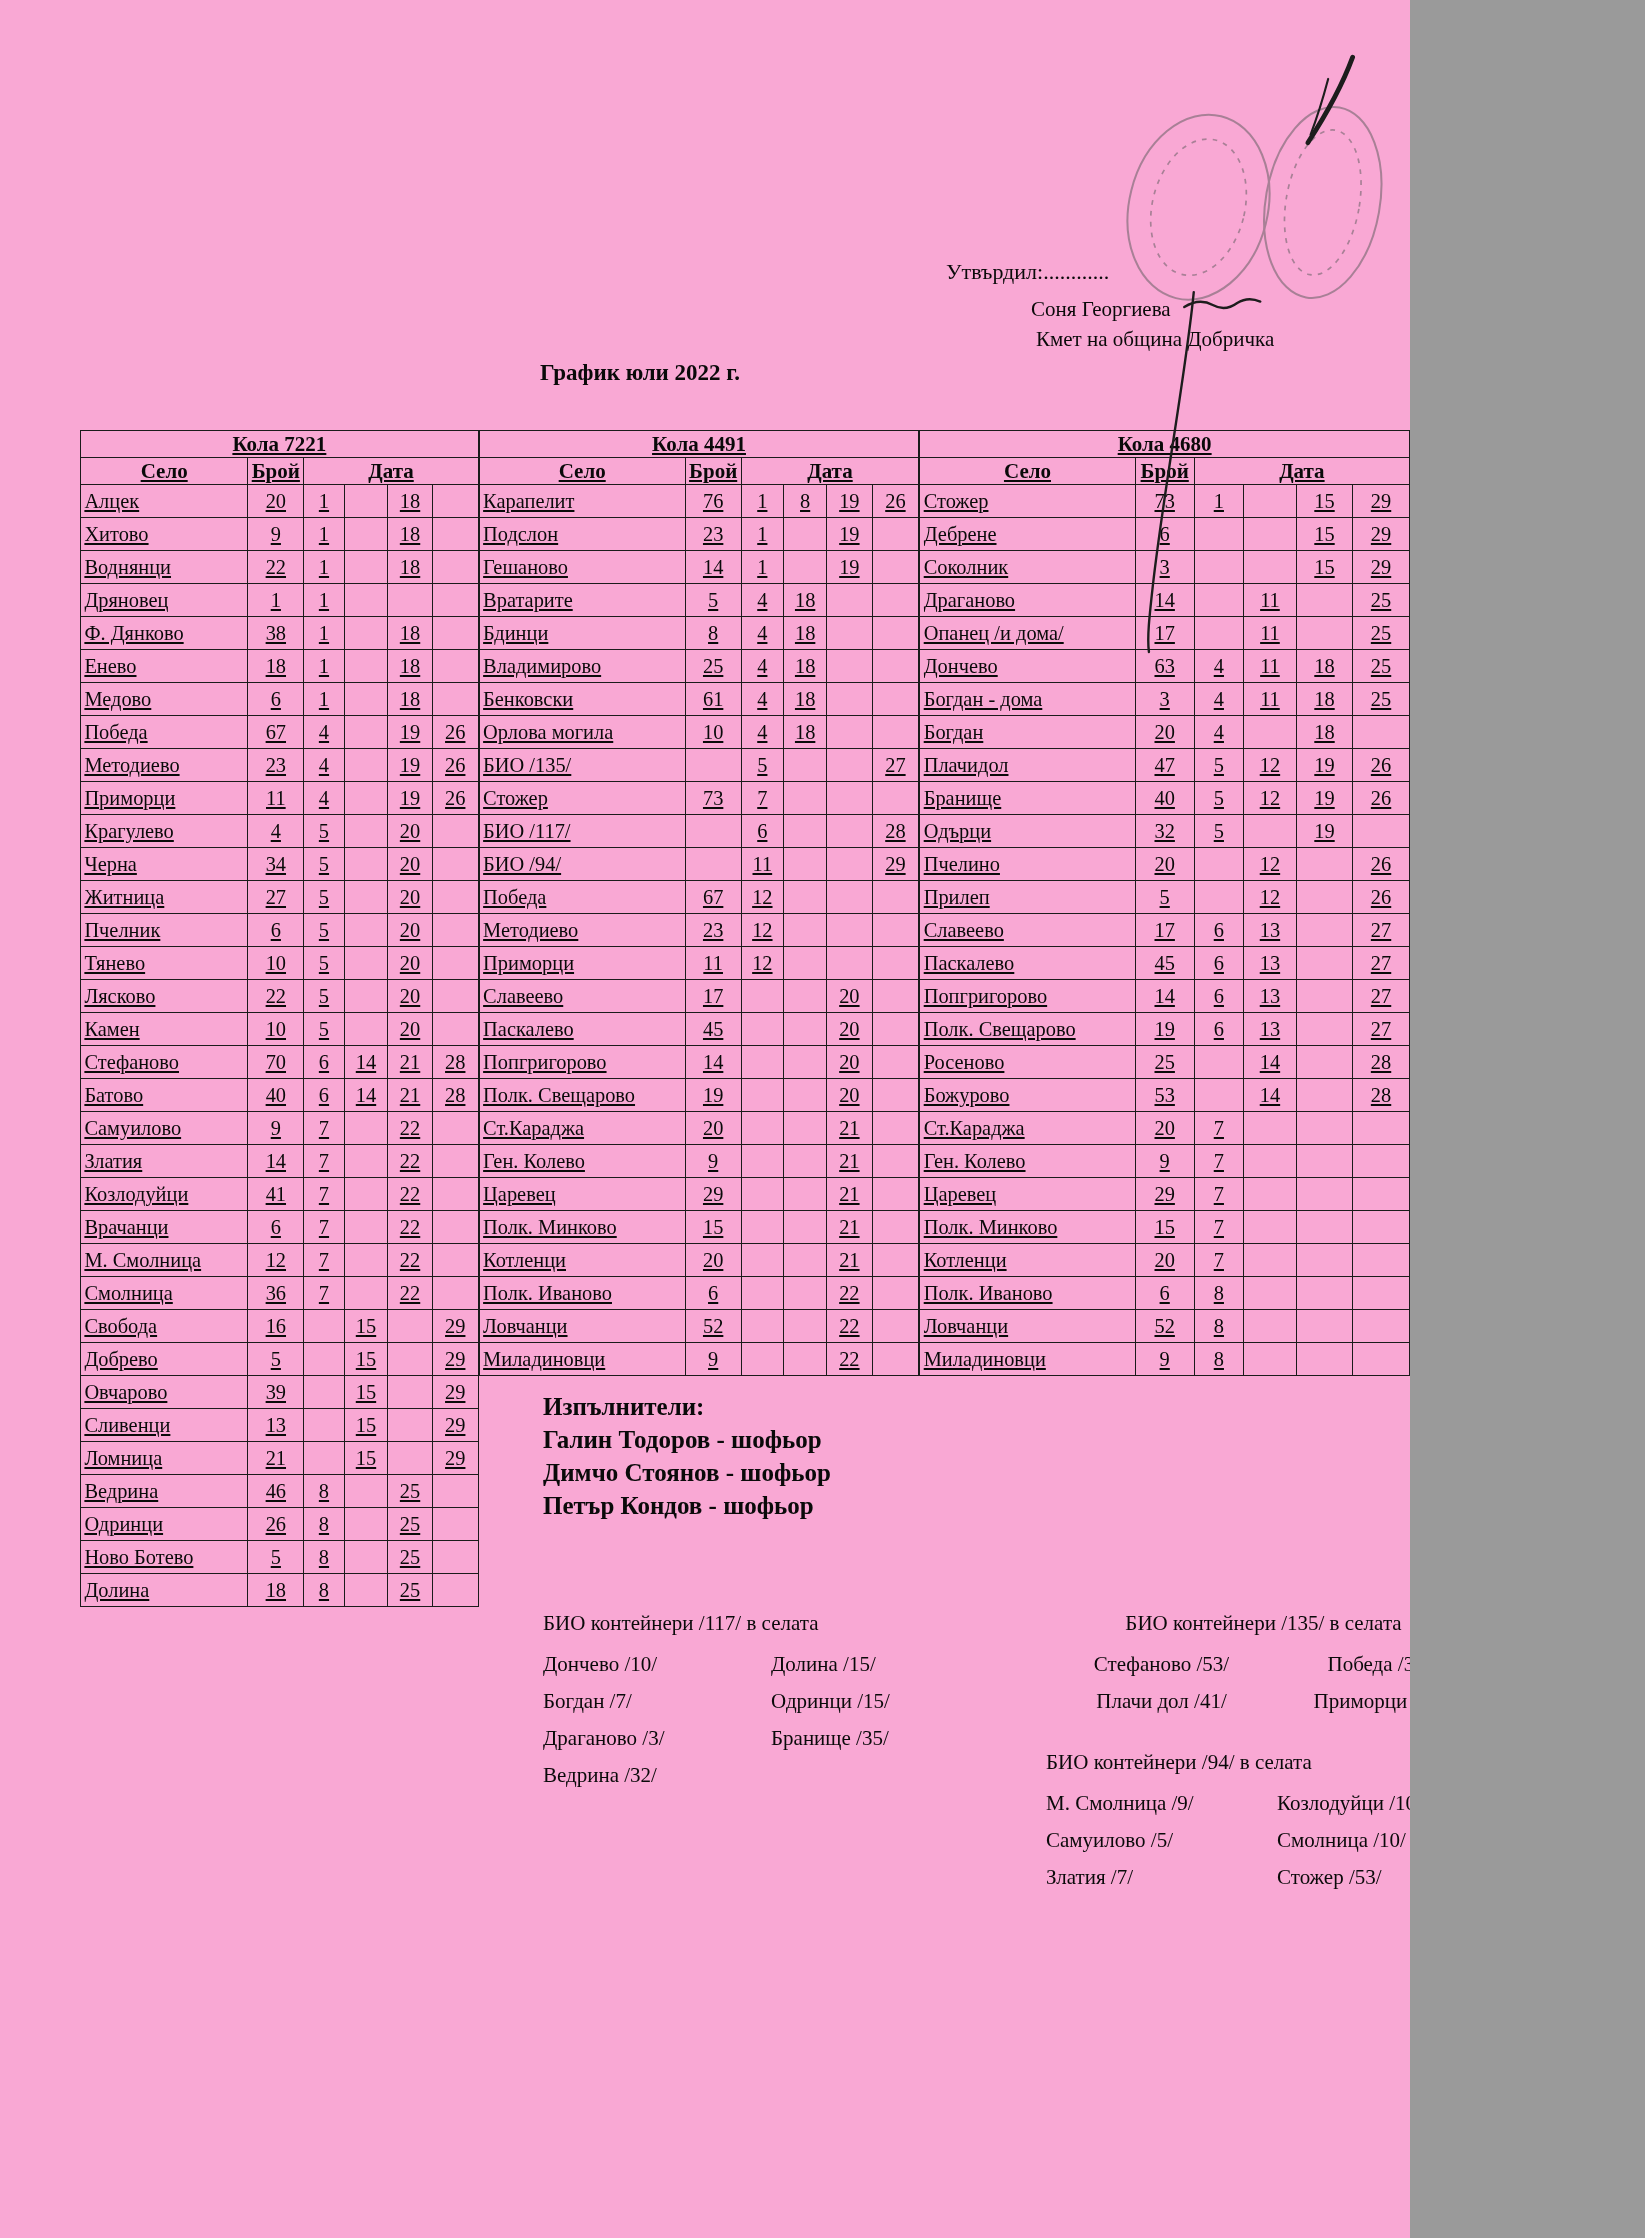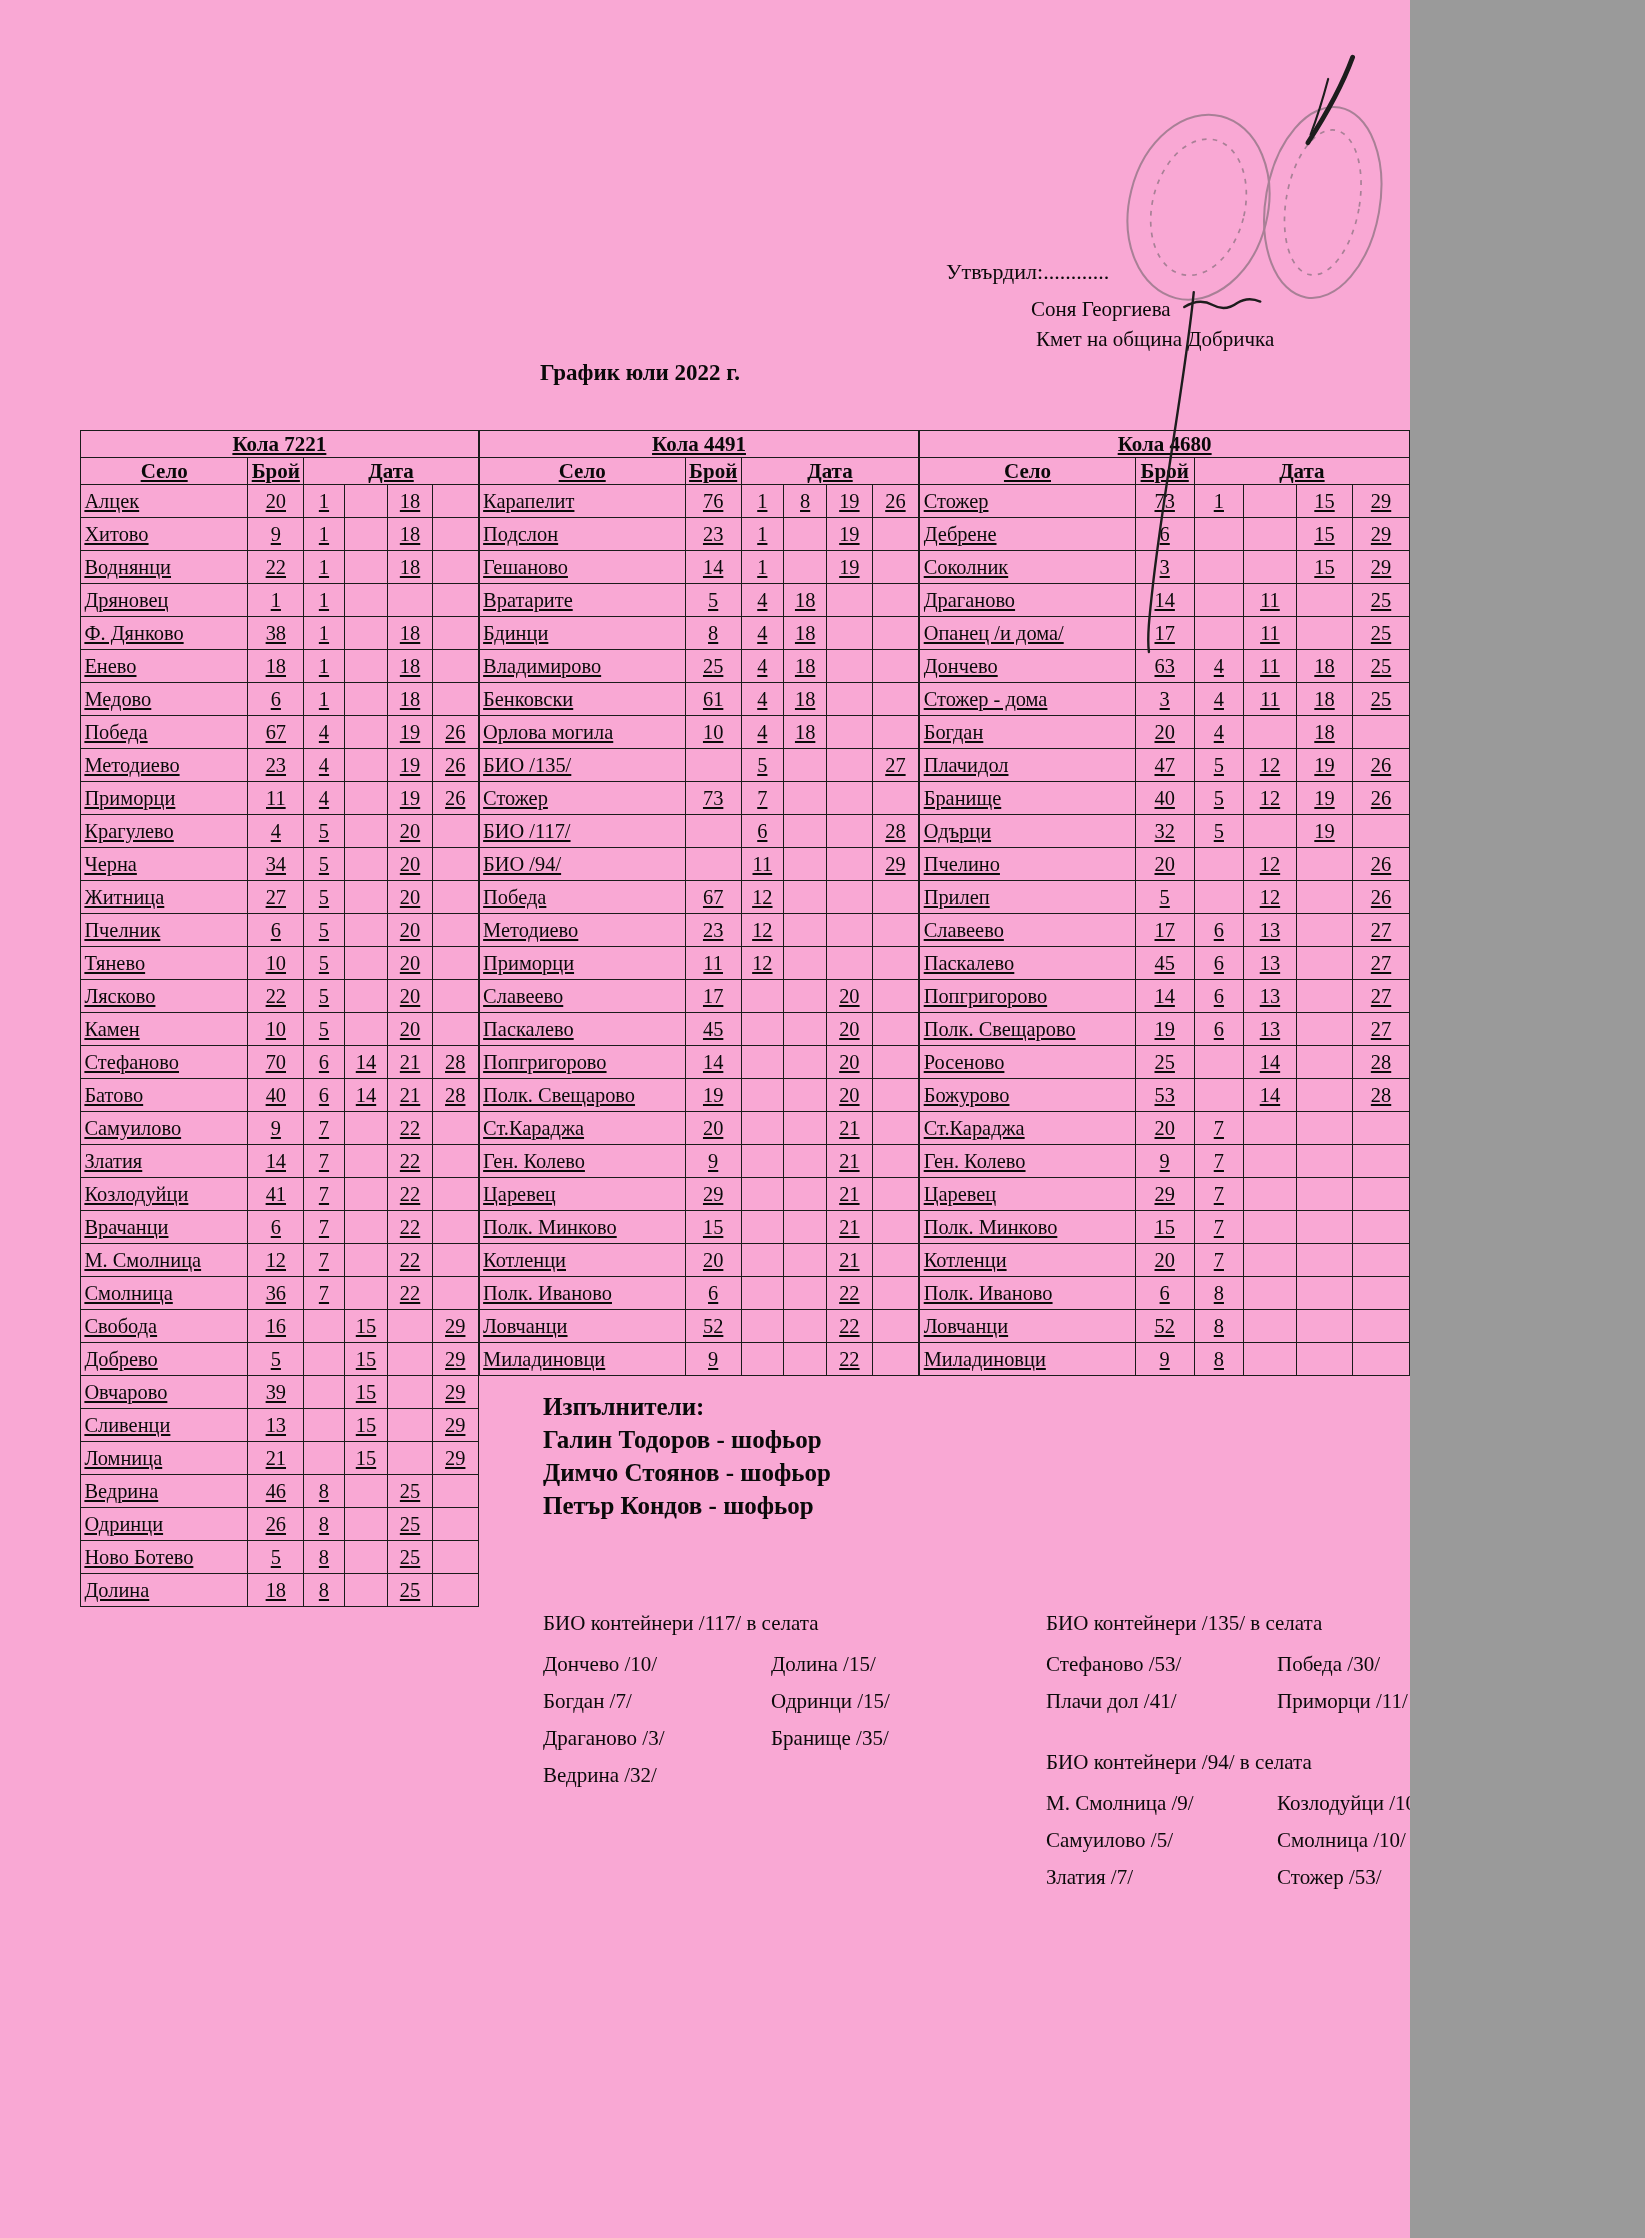--- a/index.html
+++ b/index.html
@@ -43,21 +43,21 @@
   .exec-title { height: 33px; }
   .exec-list div { height: 33px; white-space: nowrap; }
 
   
   .bio { position: absolute; font-size: 21px; }
   .bio-title { height: 28.5px; margin-bottom: 12.2px; white-space: nowrap; }
   .bio-grid { display: grid; grid-auto-rows: 37px; }
   .bio-grid div { white-space: nowrap; }
   #bio117 { left: 543px; top: 1611px; }
   #bio117 .bio-grid { grid-template-columns: 228px 204px; }
-  #bio135 { left: 1046px; top: 1611px; }
+  #bio135 { left: 1046px; top: 1611px; text-align: center; }
   #bio135 .bio-grid { grid-template-columns: 231px 204px; }
   #bio94  { left: 1046px; top: 1730px; margin-top: 20px; }
   #bio94  .bio-grid { grid-template-columns: 231px 204px; }
 
   
   #overlay { position: absolute; left: 0; top: 0; width: 1646px; height: 2239px; pointer-events: none; z-index: 5; }
 </style>
 </head>
 <body>
 
@@ -686,21 +686,21 @@
           </tr>
           <tr>
             <td class="v">Дончево</td>
             <td class="c">63</td>
             <td class="d">4</td>
             <td class="d">11</td>
             <td class="d">18</td>
             <td class="d">25</td>
           </tr>
           <tr>
-            <td class="v">Стожер - дома</td>
+            <td class="v">Богдан - дома</td>
             <td class="c">3</td>
             <td class="d">4</td>
             <td class="d">11</td>
             <td class="d">18</td>
             <td class="d">25</td>
           </tr>
           <tr>
             <td class="v">Богдан</td>
             <td class="c">20</td>
             <td class="d">4</td>

